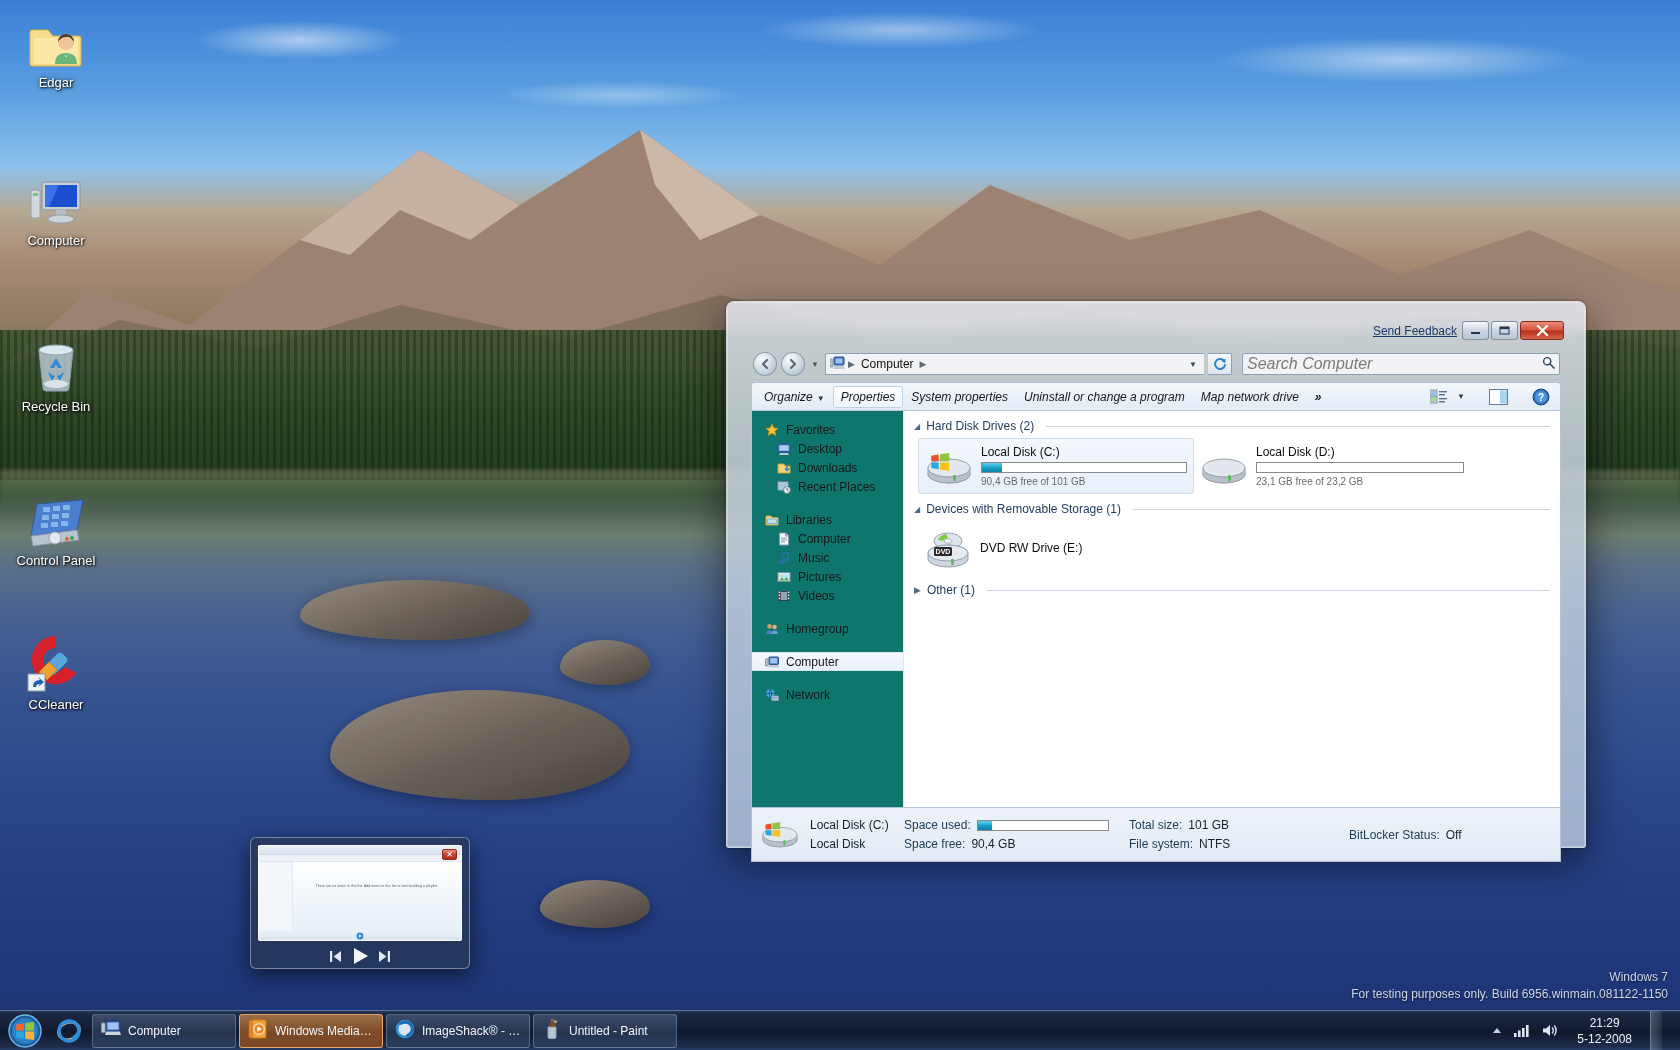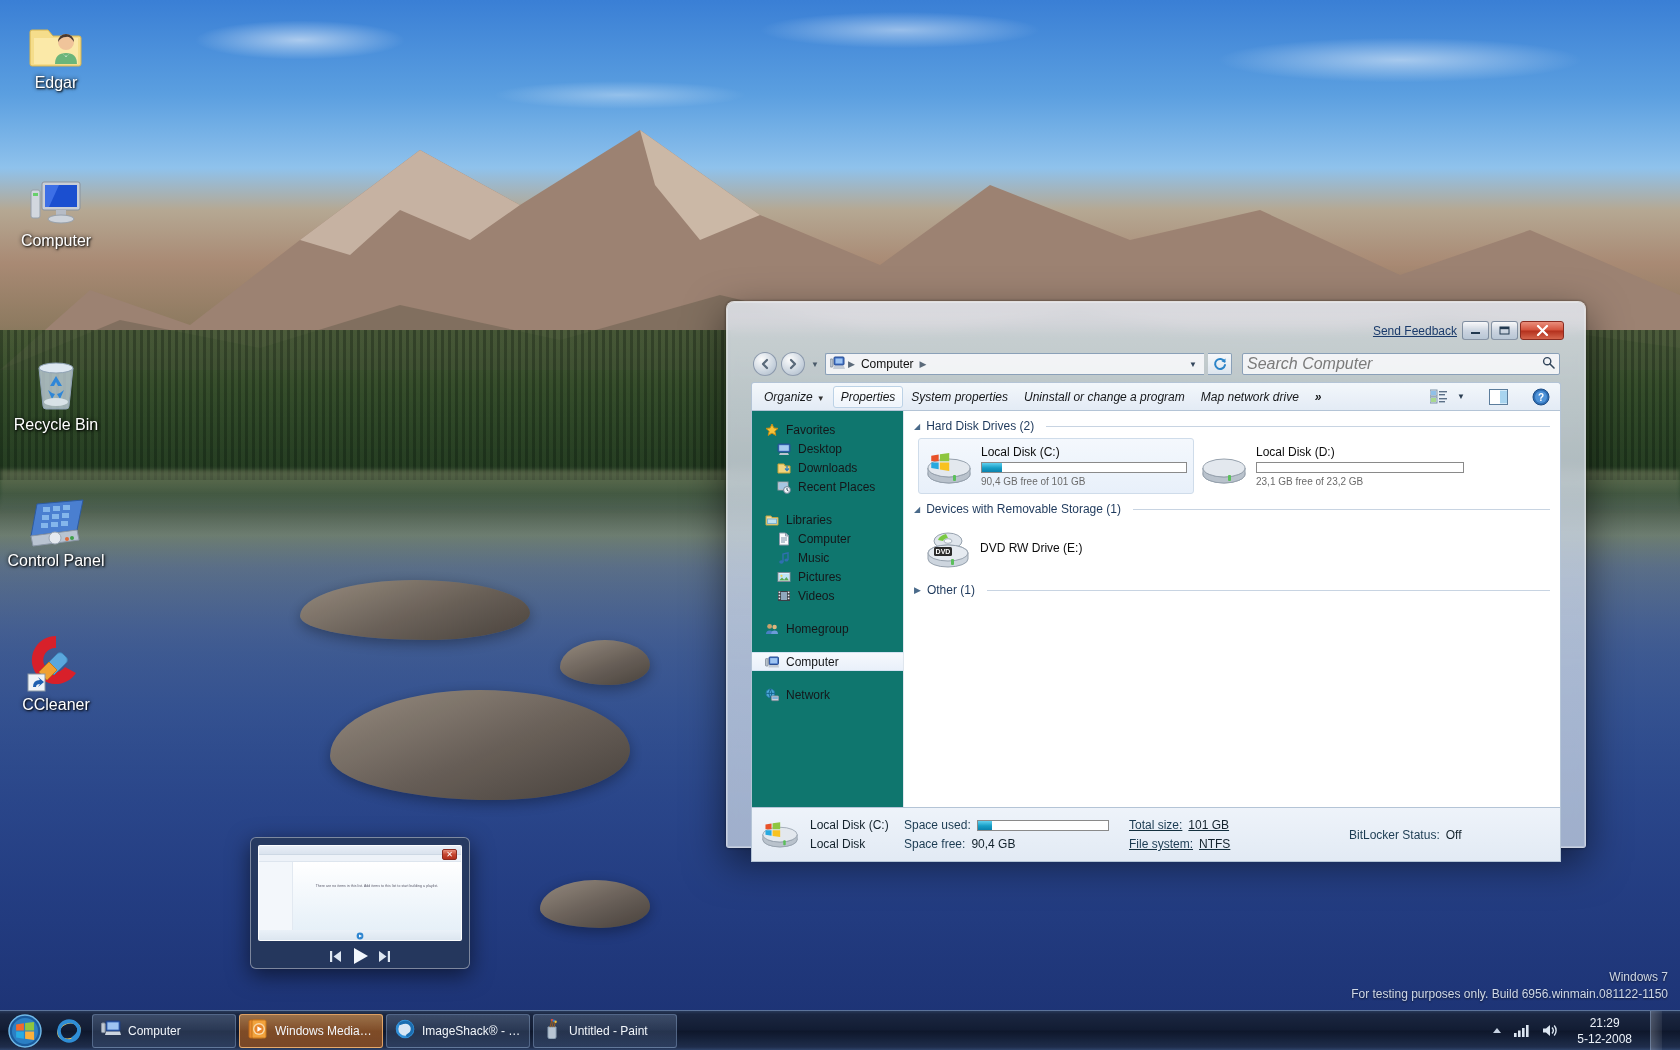--- a/index.html
+++ b/index.html
@@ -70,21 +70,21 @@
   
   .desk-icon {
     position: absolute; width: 100px; text-align: center;
     cursor: default; user-select: none;
   }
   .desk-icon .glyph {
     width: 100%; height: 56px;
     display: flex; align-items: flex-end; justify-content: center;
   }
   .desk-icon .lbl {
-    color: #fff; font-size: 16px; line-height: 15px;
+    color: #fff; font-size: 13px; line-height: 15px;
     text-shadow: 1px 1px 2px rgba(0,0,0,.95), 0 0 4px rgba(0,0,0,.8);
     margin-top: 5px; word-wrap: break-word;
   }
 
   
   #explorer {
     position: absolute; left: 726px; top: 301px; width: 860px; height: 547px;
     border-radius: 8px 8px 3px 3px;
     background: rgba(218,226,236,0.55);
     border: 1px solid rgba(255,255,255,0.55);
@@ -378,21 +378,21 @@
         <path d="M19 9 h14 l-10 22 H19z" fill="#4c7ef0" opacity=".7"></path>
         <rect x="30" y="34" width="10" height="6" fill="#b6bcc6"></rect>
         <ellipse cx="35" cy="43" rx="13" ry="4" fill="#cdd3db" stroke="#97a0ab"></ellipse>
         <rect x="5" y="14" width="9" height="28" rx="2" fill="#d2d7de" stroke="#97a0ab"></rect>
         <rect x="7" y="17" width="5" height="3" fill="#69d06b"></rect>
       </svg>
     </div>
     <div class="lbl">Computer</div>
   </div>
 
-  <div class="desk-icon" style="left:6px;top:356px;">
+  <div class="desk-icon" style="left:6px;top:338px;">
     <div class="glyph">
       <svg width="52" height="54" viewBox="0 0 52 54">
         <path d="M9 10 h34 l-4 38 a3 3 0 0 1-3 3 H16 a3 3 0 0 1-3-3z" fill="rgba(200,215,228,.75)" stroke="#8fa2b4"></path>
         <ellipse cx="26" cy="10" rx="17" ry="5" fill="#dde7f0" stroke="#8fa2b4"></ellipse>
         <g fill="#2e86d8">
           <path d="M26 18 l6 10 h-4 l-2-4 -2 4 h-4z"></path>
           <path d="M34 32 l-4 9 -3-5 3-1z"></path>
           <path d="M18 32 l4 9 3-5 -3-1z"></path>
         </g>
         <ellipse cx="26" cy="44" rx="12" ry="4" fill="#e6edf4" opacity=".8"></ellipse>
@@ -814,21 +814,21 @@
         <span class="usedbar">
             <i style="width:11%"></i>
           </span>
       </div>
       <div class="drow">
         <span class="dlabel">Space free:</span>
         <span class="dval">90,4 GB</span>
       </div>
     </div>
 
-    <div class="dcol" style="min-width:210px;text-decoration:underline;">
+    <div class="dcol" style="min-width:210px;">
       <div class="drow">
         <span class="dlabel">Total size:</span>
         <span class="dval">101 GB</span>
       </div>
       <div class="drow">
         <span class="dlabel">File system:</span>
         <span class="dval">NTFS</span>
       </div>
     </div>
 

